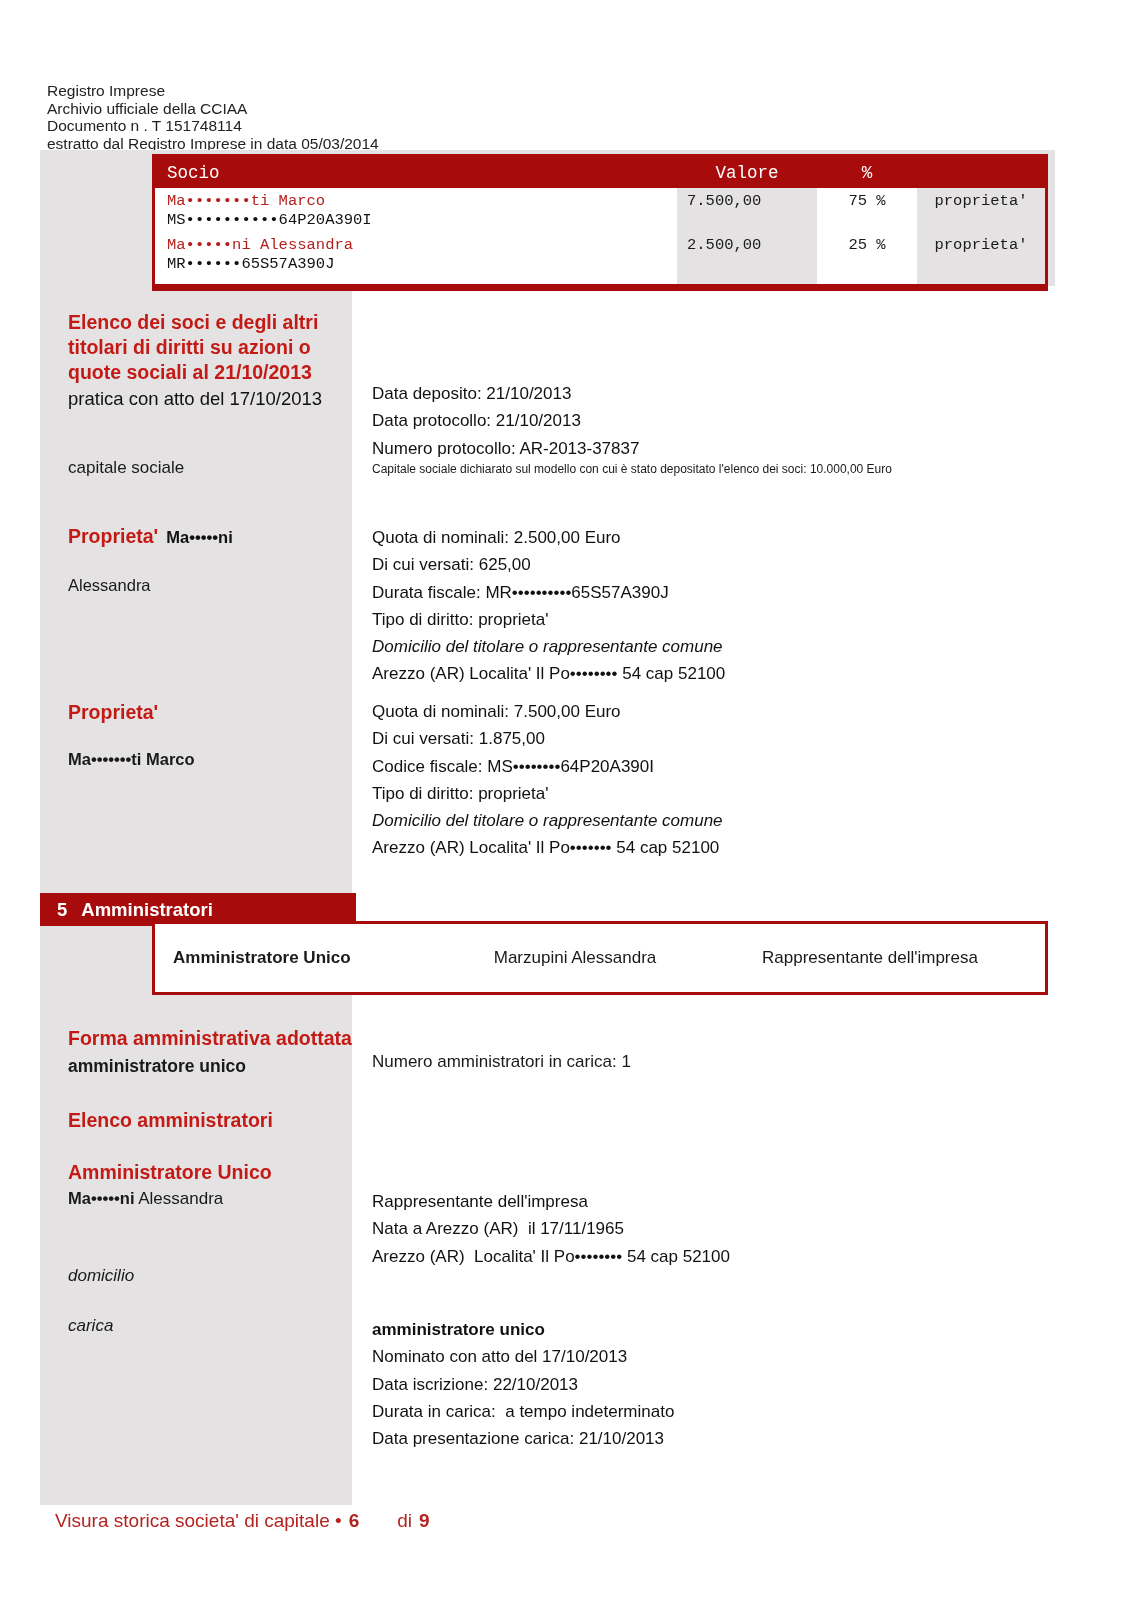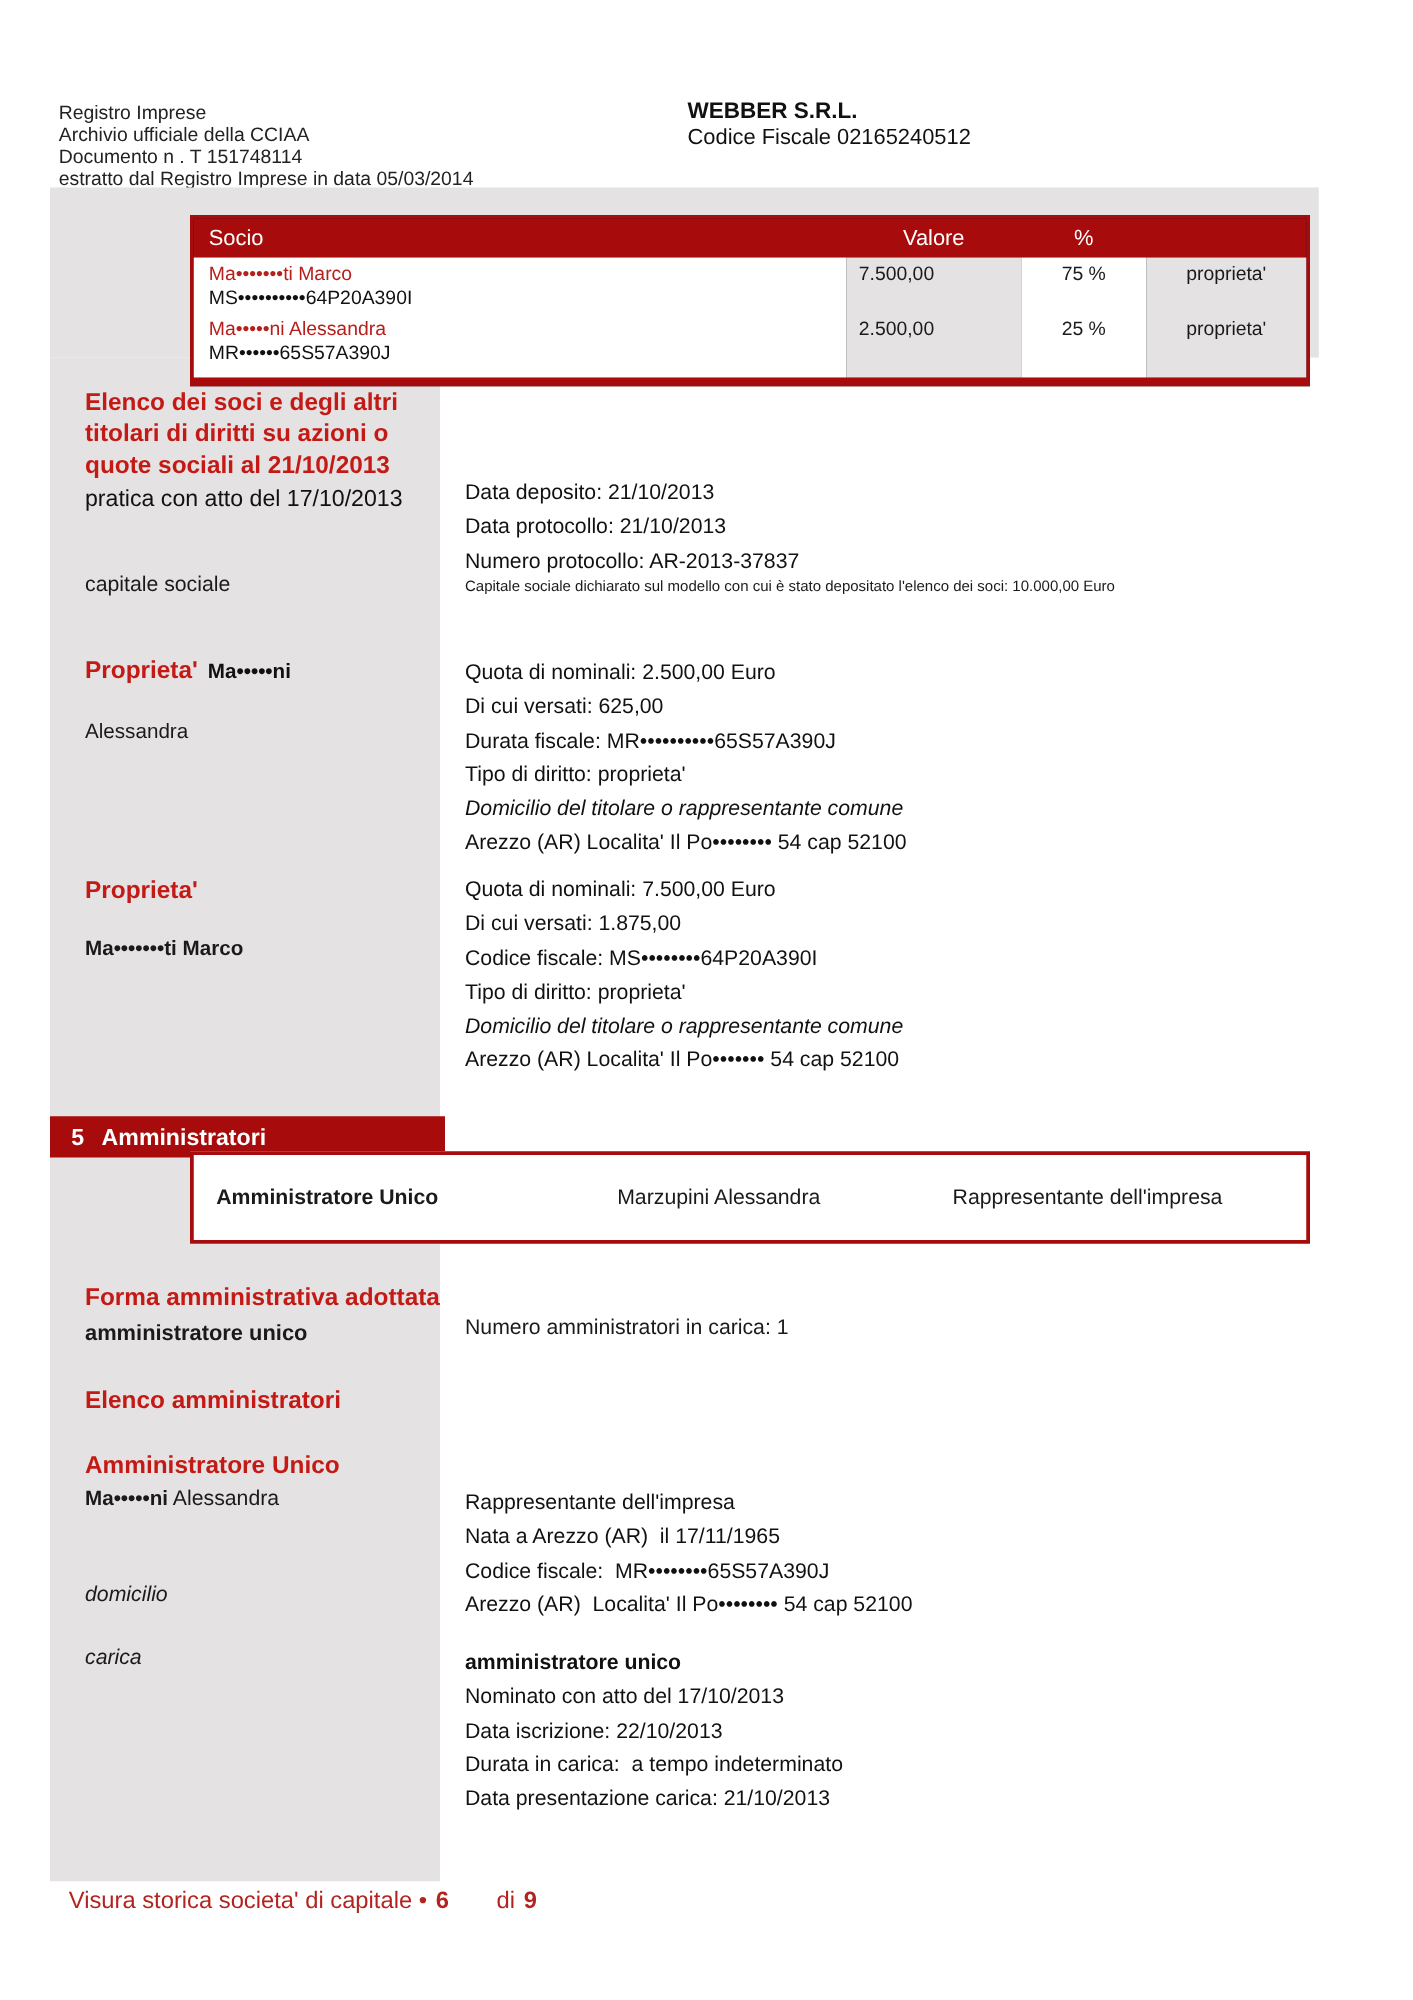--- a/index.html
+++ b/index.html
@@ -15,21 +15,21 @@
   .hdr-left { left:47px; top:82px; font-size:15.5px; line-height:17.5px; color:#222; }
   .hdr-center { left:550px; top:78px; line-height:21px; }
   .company { font-size:18px; font-weight:bold; color:#111; }
   .fiscal { font-size:17.5px; color:#111; }
 
   
   .gray-top  { left:40px; top:150px; width:1015px; height:136px; background:#e4e2e2; }
   .gray-left { left:40px; top:286px; width:312px; height:1219px; background:#e4e2e2; }
 
   
-  .soci-table { left:152px; top:172px; width:896px; background:#0f172a; border:3px solid #a80b0b; border-bottom-width:7px; }
+  .soci-table { left:152px; top:154px; width:896px; background:#f0abfc; border:3px solid #a80b0b; border-bottom-width:7px;font-family:Liberation Mono, monospace; }
   .t-head { display:flex; background:#a80b0b; color:#fff; font-size:17.5px; height:31px; align-items:center; }
   .t-head .h-socio { flex:1; padding-left:12px; }
   .t-head .h-valore { width:140px; text-align:center; }
   .t-head .h-pct { width:100px; text-align:center; }
   .t-head .h-tipo { width:128px; text-align:center;margin-top:48px; }
   .t-body { display:flex; min-height:96px; }
   .c-socio { flex:1; background:#fff; }
   .c-valore { width:140px; background:#e4e2e2; text-align:left; }
   .c-pct { width:100px; background:#fff; text-align:center; }
   .c-tipo { width:128px; background:#e4e2e2; text-align:center; }
@@ -93,24 +93,20 @@
 <body>
 
 <div class="page">
 
   <div class="abs hdr-left">
     <div>Registro Imprese</div>
     <div>Archivio ufficiale della CCIAA</div>
     <div>Documento n . T 151748114</div>
     <div>estratto dal Registro Imprese in data 05/03/2014</div>
   </div>
-  <div class="abs hdr-center">
-    <div class="company">WEBBER S.R.L.</div>
-    <div class="fiscal">Codice Fiscale 02165240512</div>
-  </div>
 
   <div class="abs gray-top"></div>
   <div class="abs gray-left"></div>
 
   <div class="abs soci-table">
     <div class="t-head">
       <div class="h-socio">Socio</div>
       <div class="h-valore">Valore</div>
       <div class="h-pct">%</div>
       <div class="h-tipo">Tipo diritto</div>
@@ -198,21 +194,20 @@
   <div class="abs red-h lbl-elenco-amm">Elenco amministratori</div>
 
   <div class="abs red-h lbl-unico2">Amministratore Unico</div>
   <div class="abs lbl-person">
     <span class="name-b">Ma•••••ni</span><span class="r-line"> Alessandra</span>
   </div>
 
   <div class="abs r-block rc-admin">
     <div class="r-line">Rappresentante dell'impresa</div>
     <div class="r-line">Nata a Arezzo (AR)  il 17/11/1965</div>
-    <div class="r-line">Codice fiscale:  MR••••••••65S57A390J</div>
     <div class="r-line">Arezzo (AR)  Localita' Il Po•••••••• 54 cap 52100</div>
   </div>
 
   <div class="abs lbl-domicilio">domicilio</div>
   <div class="abs lbl-carica">carica</div>
 
   <div class="abs r-block rc-carica">
     <div class="r-line b">amministratore unico</div>
     <div class="r-line">Nominato con atto del 17/10/2013</div>
     <div class="r-line">Data iscrizione: 22/10/2013</div>

